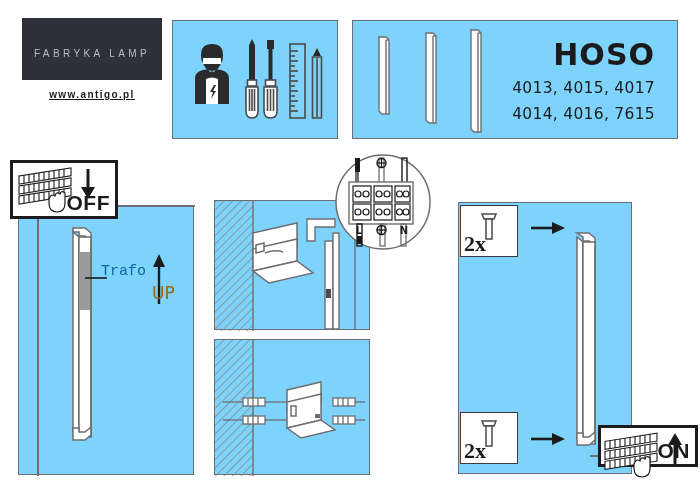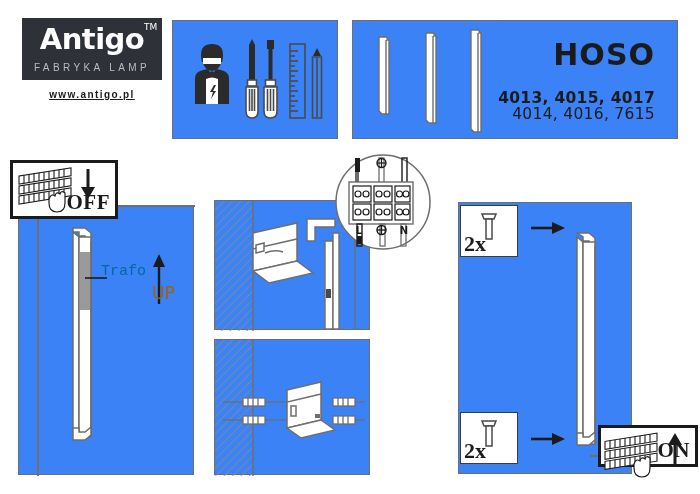--- a/index.html
+++ b/index.html
@@ -56,21 +56,21 @@
     font-weight: bold;
     letter-spacing: 1.4px;
     color: #1b1b1b;
     text-decoration: underline;
   }
 
   
   .panel {
     border: 1.6px solid #6d6e71;
     box-sizing: border-box;
-    background: #3b82f6;
+    background: #7dd3fc;
   }
 
   
   #tools-panel { left: 172px; top: 20px; width: 166px; height: 119px; }
   #models-panel { left: 352px; top: 20px; width: 326px; height: 119px; }
 
   #product-title {
     position: absolute;
     right: 22px; top: 16px;
     font-size: 30px;
@@ -80,21 +80,21 @@
     font-family: "DejaVu Sans", sans-serif;
   }
   .model-line {
     position: absolute;
     right: 22px;
     font-size: 15.5px;
     color: #1b1b1b;
     letter-spacing: 0.3px;
     font-family: "DejaVu Sans", sans-serif;
   }
-  #model-line-1 { top: 68px; font-weight: bold; }
+  #model-line-1 { top: 58px; }
   #model-line-2 { top: 84px; }
 
   
   #left-panel   { left: 18px;  top: 205px; width: 176px; height: 270px; }
   #mid-top-panel{ left: 214px; top: 200px; width: 156px; height: 130px; }
   #mid-bot-panel{ left: 214px; top: 339px; width: 156px; height: 136px; }
   #right-panel  { left: 458px; top: 202px; width: 174px; height: 272px; }
 
   
   .switch-box {
@@ -104,21 +104,21 @@
     z-index: 6;
   }
   #off-box { left: 10px; top: 160px; width: 108px; height: 59px; }
   #on-box  { left: 598px; top: 425px; width: 100px; height: 42px; }
 
   .switch-label {
     position: absolute;
     font-size: 21px;
     font-weight: bold;
     color: #1b1b1b;
-    font-family: Liberation Serif, serif;
+    font-family: Liberation Sans, sans-serif;
     letter-spacing: 0.5px;
   }
   #off-label { right: 5px; bottom: 1px; }
   #on-label  { right: 5px; bottom: 1px; }
 
   
   .connector { background: #6d6e71; }
 
   
   #trafo-label {
@@ -155,23 +155,20 @@
 
   svg { display: block; overflow: visible; }
 </style>
 </head>
 <body>
 
 <div id="sheet">
 
   <div class="abs" id="logo-block">
     <div id="logo-badge">
-      <div id="logo-word">
-        <span>Antigo</span><span id="logo-tm">TM</span>
-      </div>
       <div id="logo-tagline">FABRYKA LAMP</div>
     </div>
     <div id="logo-url">www.antigo.pl</div>
   </div>
 
   <div class="abs panel" id="tools-panel">
     <svg width="166" height="119" viewBox="0 0 166 119">
 
       <g fill="#2b2b2b">
         <path d="M28 34 q0 -11 11 -11 q11 0 11 11 q0 4 -1 7 l-20 0 q-1 -3 -1 -7 z"></path>

